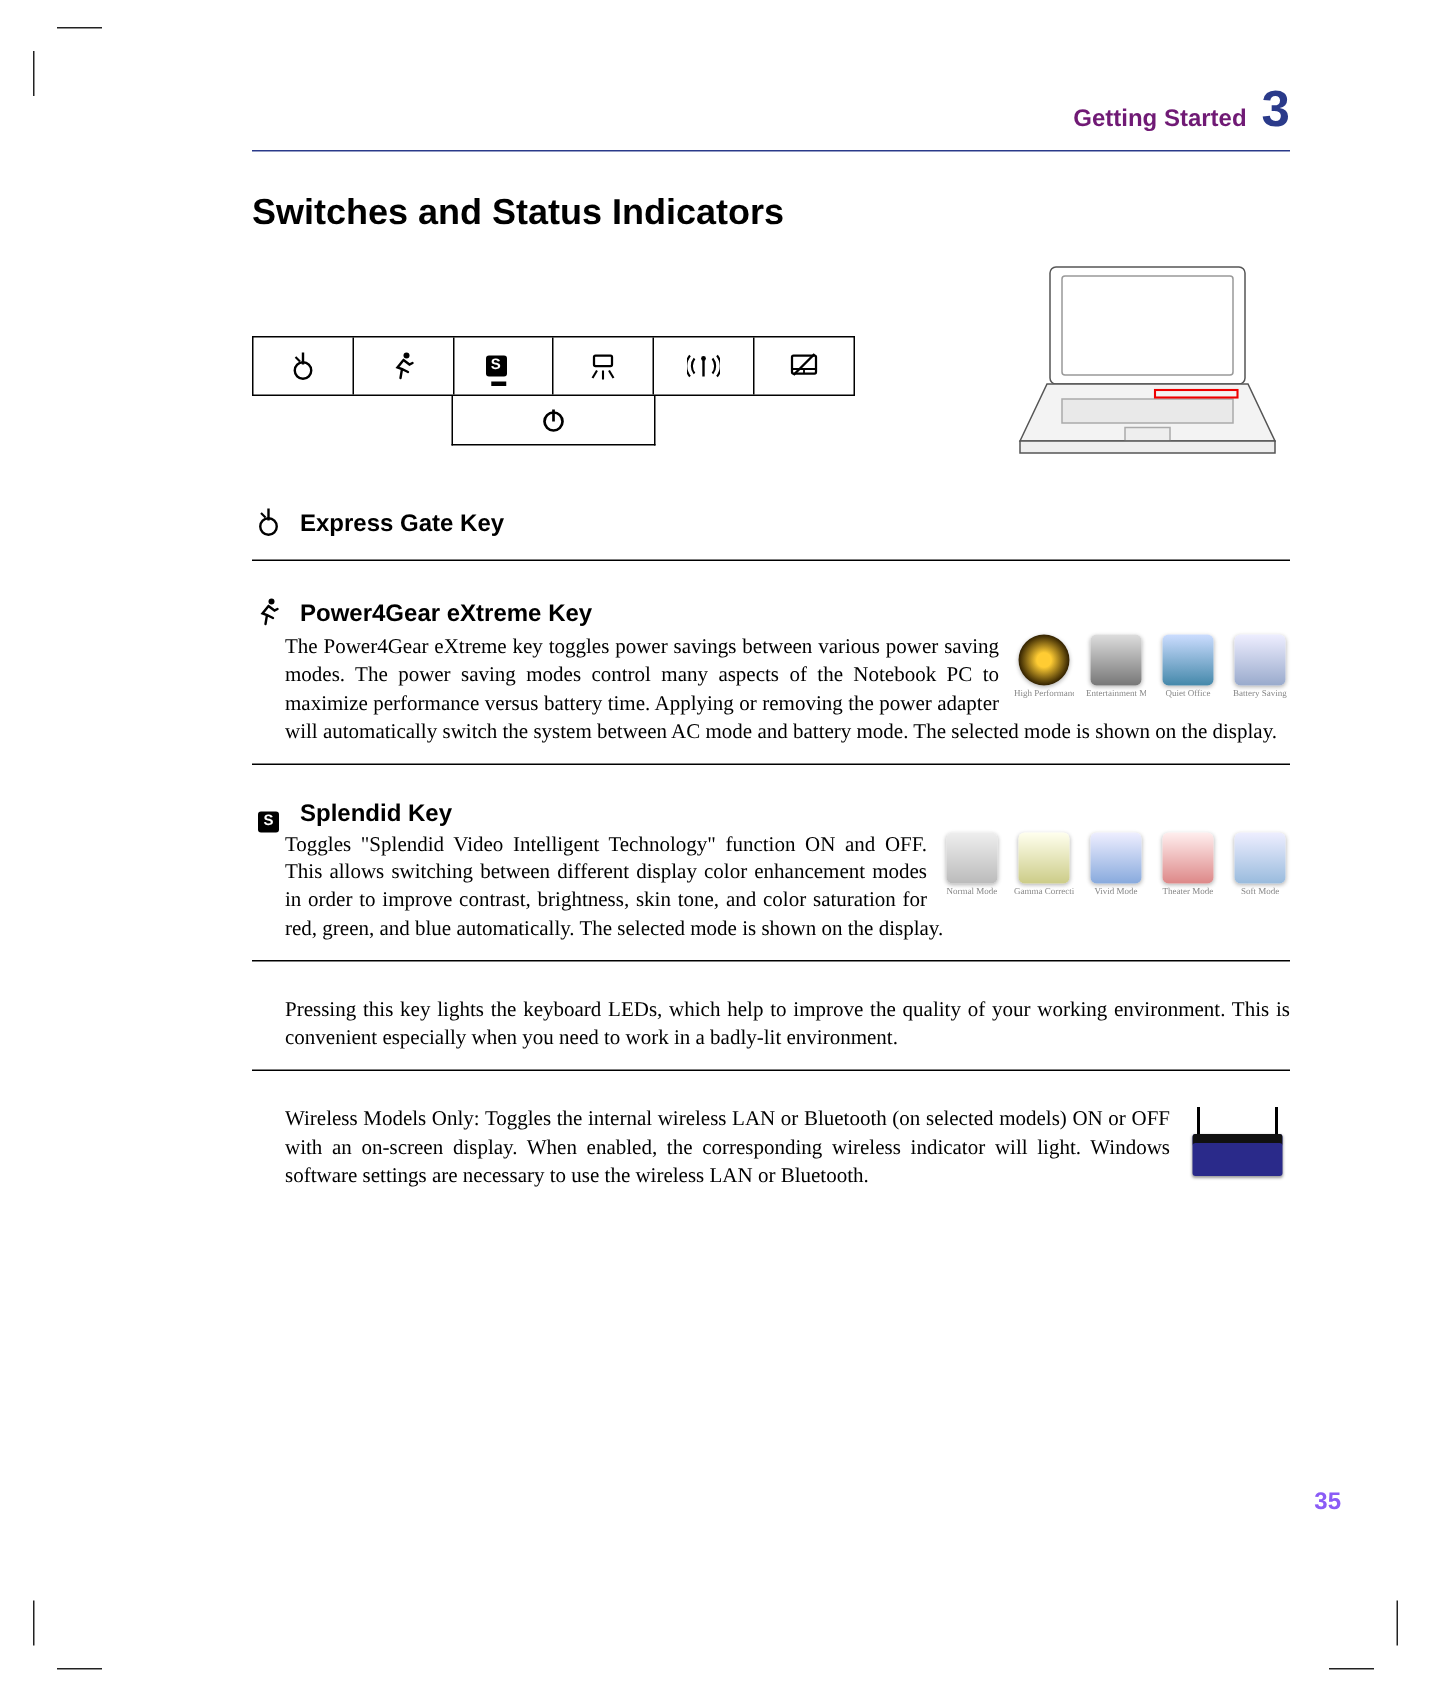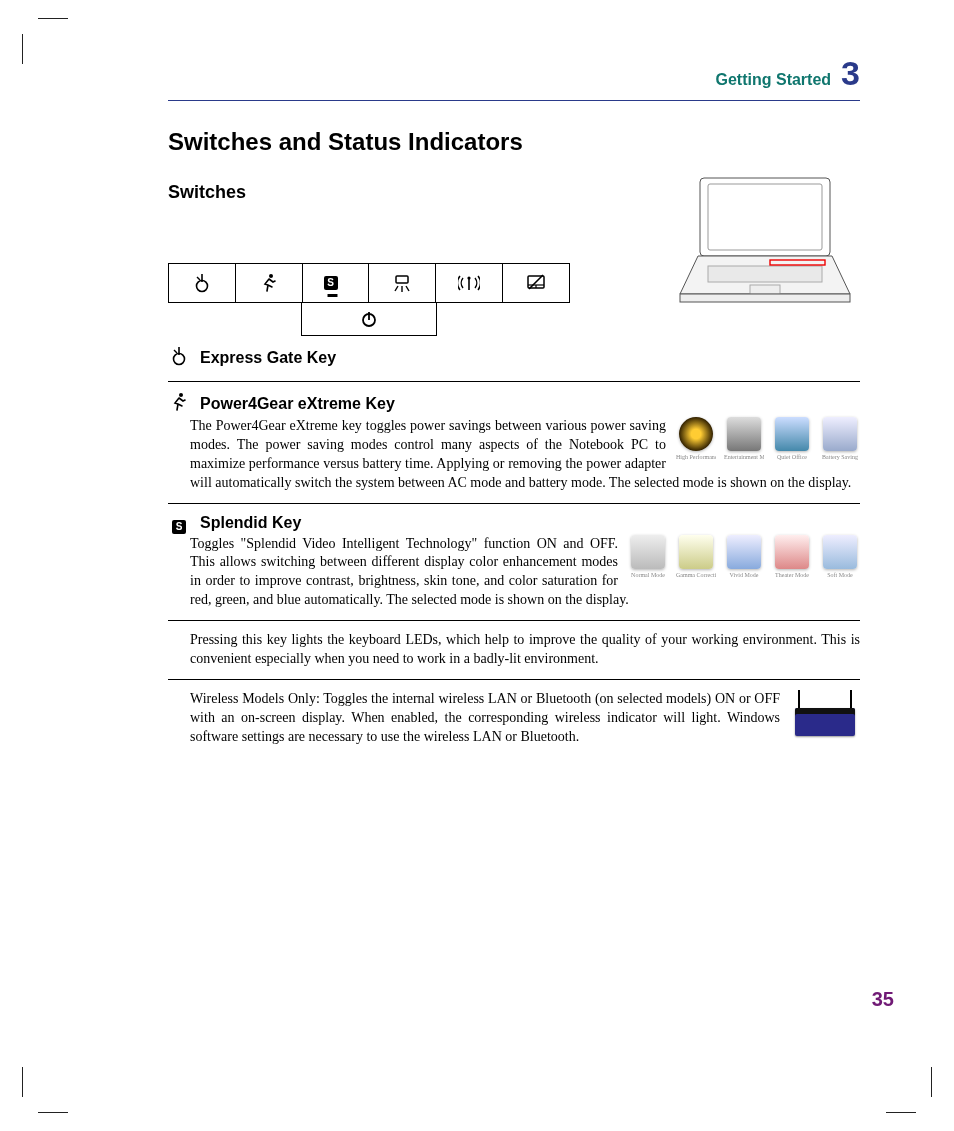--- a/index.html
+++ b/index.html
@@ -27,21 +27,21 @@
     display: flex;
     justify-content: flex-end;
     align-items: baseline;
     gap: 10px;
     margin-top: -34px;
     margin-bottom: 10px;
   }
   .chapter-title {
     font-family: Arial, Helvetica, sans-serif;
     font-weight: bold;
-    color: #0f766e;
+    color: #701a75;
     font-size: 16px;
   }
   .chapter-num {
     font-family: Arial, Helvetica, sans-serif;
     font-weight: bold;
     color: #2a3a8a;
     font-size: 34px;
     line-height: 1;
   }
   .h1 {
@@ -98,21 +98,21 @@
     align-items: center;
     justify-content: center;
     font-size: 18px;
   }
   .laptop-box {
     width: 190px;
     height: 140px;
     position: relative;
   }
   .section {
-    margin-top: 10px;
+    margin-top: 24px;
   }
   .section-head {
     display: flex;
     align-items: center;
     gap: 10px;
   }
   .section-head .icon {
     width: 22px;
     text-align: center;
     font-size: 18px;
@@ -170,22 +170,22 @@
   }
   .router .ant { position:absolute; bottom:20px; width:2px; height:26px; background:#000; }
   .router .ant.l { left:8px; }
   .router .ant.r { right:8px; }
   .page-num {
     position: absolute;
     right: 60px;
     bottom: 120px;
     font-family: Arial, Helvetica, sans-serif;
     font-weight: bold;
-    color: #701a75;
-    font-size: 20px;
+    color: #8b5cf6;
+    font-size: 16px;
   }
   .crop-tl { position:absolute; top:34px; left:22px; width:30px; height:30px; border-left:1px solid #222; border-top:0; }
   .crop-tl2 { position:absolute; top:18px; left:38px; width:30px; height:14px; border-top:1px solid #222; }
   .crop-bl { position:absolute; bottom:34px; left:22px; width:30px; height:30px; border-left:1px solid #222; }
   .crop-bl2 { position:absolute; bottom:18px; left:38px; width:30px; height:14px; border-bottom:1px solid #222; }
   .crop-br { position:absolute; bottom:34px; right:22px; width:14px; height:30px; border-right:1px solid #222; }
   .crop-br2 { position:absolute; bottom:18px; right:38px; width:30px; height:14px; border-bottom:1px solid #222; }
   .s-icon {
     display:inline-block; width:14px; height:14px; background:#000; color:#fff;
     font-family:Arial; font-size:10px; font-weight:bold; text-align:center; line-height:14px;
@@ -208,21 +208,20 @@
   <div class="chapter-header">
     <span class="chapter-title">Getting Started</span>
     <span class="chapter-num">3</span>
   </div>
   <div class="header-line"></div>
 
   <div class="h1">Switches and Status Indicators</div>
 
   <div class="top-area">
     <div>
-      <div class="h2">Switches</div>
 
       <div style="height:50px"></div>
 
       <div class="switch-row">
         <div class="switch-cell">
           <svg width="18" height="20" viewBox="0 0 18 20">
               <circle cx="9" cy="13" r="5.5" fill="none" stroke="#000" stroke-width="1.6"></circle>
               <line x1="9" y1="1" x2="9" y2="9" stroke="#000" stroke-width="1.6"></line>
               <line x1="4" y1="4" x2="7" y2="7" stroke="#000" stroke-width="1.4"></line>
             </svg>

